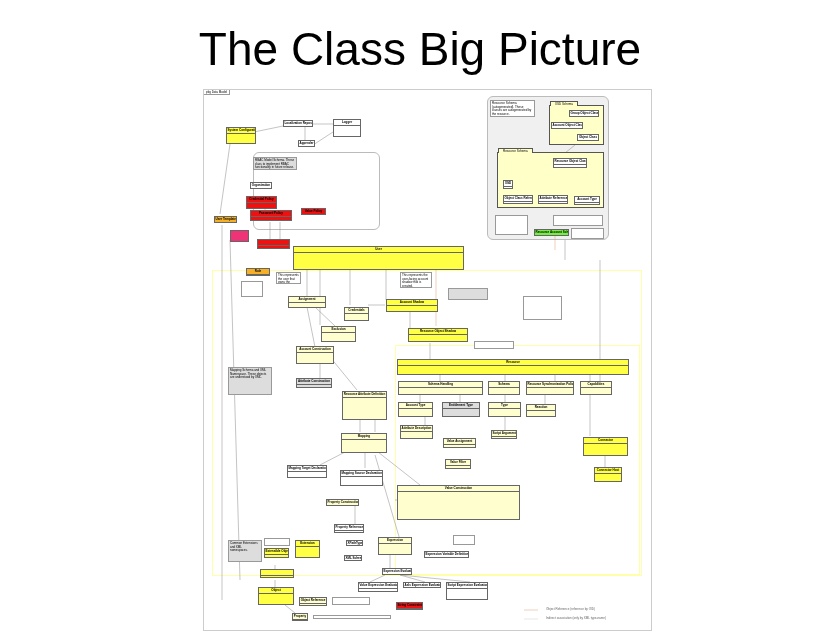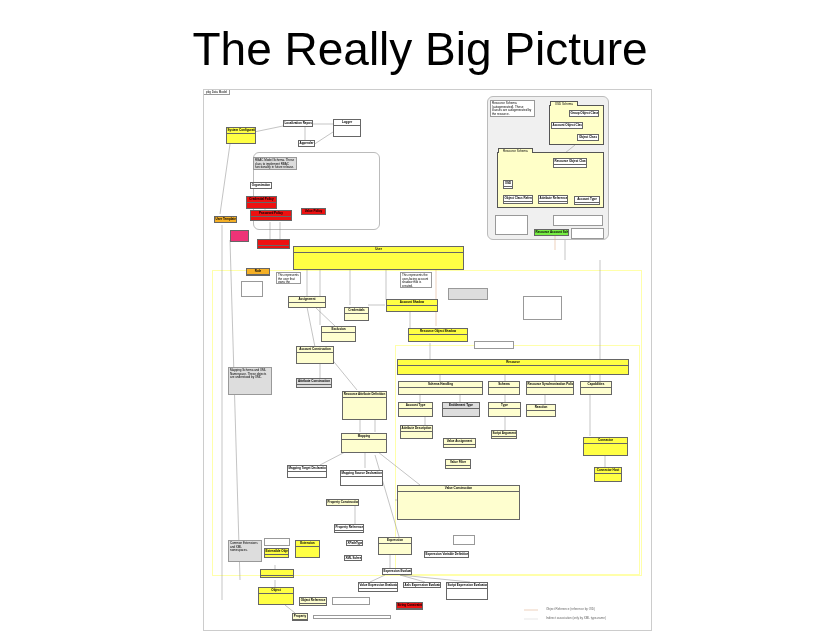--- a/index.html
+++ b/index.html
@@ -22,21 +22,21 @@
   .pkg{position:absolute;border:1px solid #555;background:#ffffc8;box-sizing:border-box;}
   .pkg .pn{position:absolute;left:0;top:-5px;font-size:3px;border:1px solid #555;border-bottom:none;background:#ffffc8;padding:0 4px;}
   .region{position:absolute;border:1px solid #bbb;border-radius:6px;box-sizing:border-box;}
   .yregion{position:absolute;border:1px solid #ffffaa;box-sizing:border-box;}
   svg.lines{position:absolute;left:0;top:0;width:840px;height:633px;pointer-events:none;}
   .legend{position:absolute;font-size:3px;color:#666;}
 </style>
 </head>
 <body>
 
-<div class="title">The Really Big Picture</div>
+<div class="title">The Class Big Picture</div>
 
 <div class="frame">
   <div class="frame-tab">pkg Data Model</div>
 </div>
 
 <div class="region" style="left:253px;top:152px;width:127px;height:78px;"></div>
 <div class="region" style="left:487px;top:96px;width:122px;height:144px;background:#f0f0f0;"></div>
 <div class="yregion" style="left:212px;top:270px;width:430px;height:306px;"></div>
 <div class="yregion" style="left:395px;top:345px;width:245px;height:230px;"></div>
 

